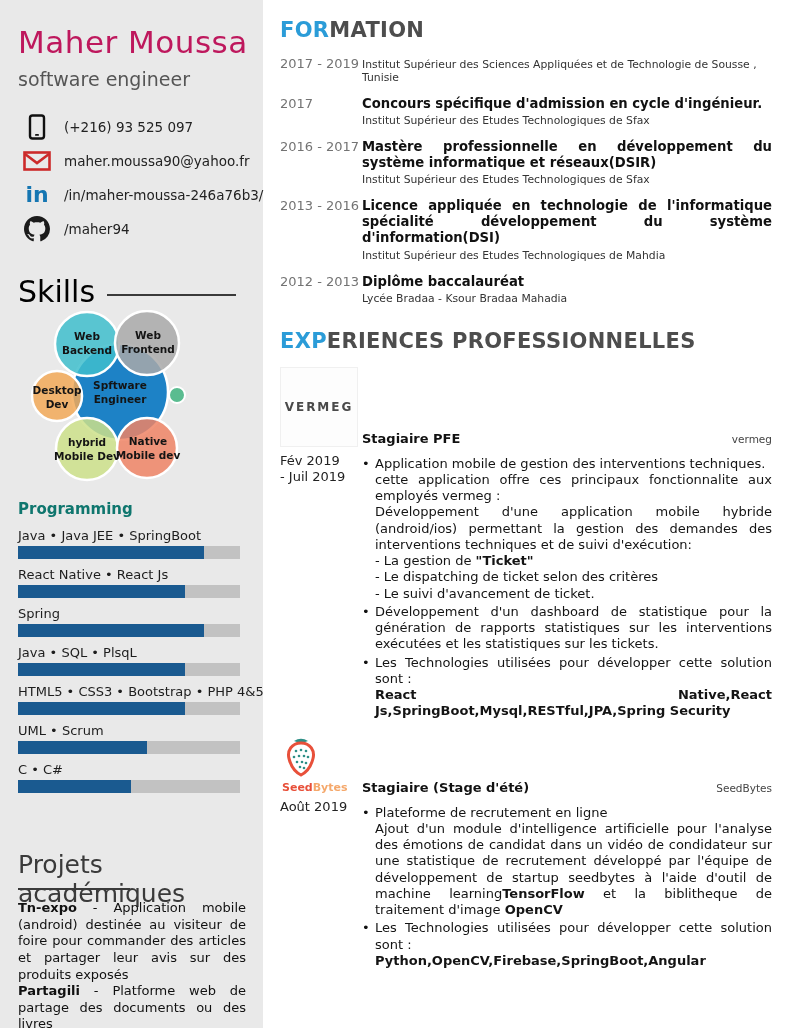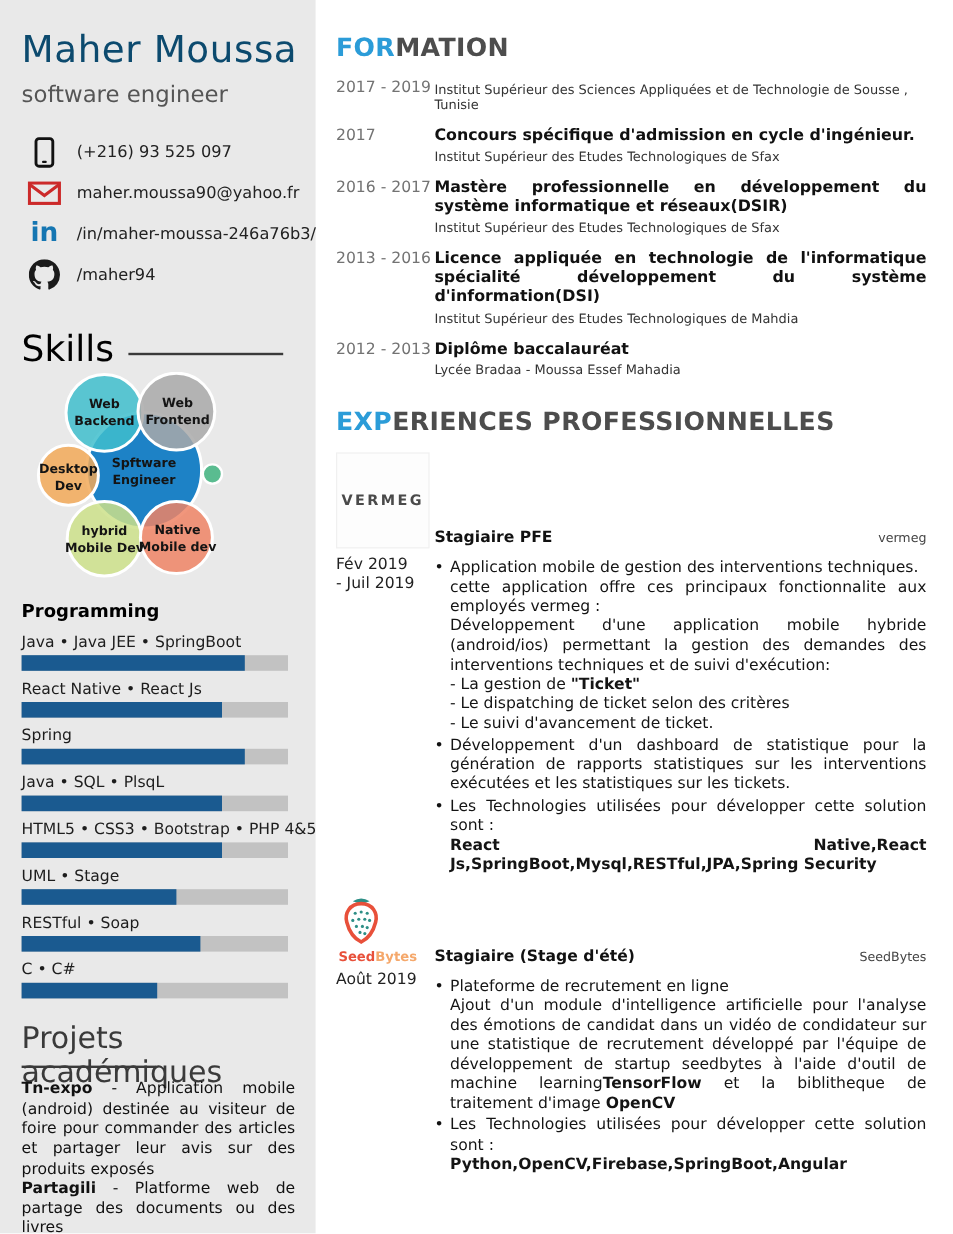--- a/index.html
+++ b/index.html
@@ -4,51 +4,51 @@
 <style>
   html,body{margin:0;padding:0;}
   body{
     width:794px;height:1028px;position:relative;overflow:hidden;
     background:#ffffff;
     font-family:"DejaVu Sans","Liberation Sans",sans-serif;
     color:#1a1a1a;
   }
   
   .sidebar{position:absolute;left:0;top:0;width:263px;height:1028px;background:#e9e9e9;}
-  .name{position:absolute;left:18px;top:24px;font-size:31px;font-weight:400;color:#0c4a6e;letter-spacing:.5px;}
+  .name{position:absolute;left:18px;top:24px;font-size:31px;font-weight:400;color:#be185d;letter-spacing:.5px;}
   .subtitle{position:absolute;left:18px;top:68px;font-size:19px;color:#555;}
   .contact{position:absolute;left:20px;top:110px;width:230px;}
   .c-row{display:flex;align-items:center;height:34px;}
   .c-icon{width:34px;display:flex;justify-content:center;align-items:center;flex:0 0 34px;}
   .c-text{font-size:13.5px;color:#222;margin-left:10px;white-space:nowrap;}
   .li-glyph{font-weight:700;font-size:22px;color:#1576b2;line-height:1;}
   
   .skills-head{position:absolute;left:18px;top:274px;width:218px;display:flex;align-items:center;}
   .skills-title{font-size:30px;color:#000000;}
   .skills-line{flex:1;height:2px;background:#3a3a3a;margin-left:12px;margin-top:6px;}
   .bubbles{position:absolute;left:0;top:310px;}
   .bubbles text{font-weight:700;font-size:10.5px;fill:#141414;text-anchor:middle;}
   
-  .prog-head{position:absolute;left:18px;top:500px;font-size:15px;font-weight:700;color:#000000;}
+  .prog-head{position:absolute;left:18px;top:500px;font-size:15px;font-weight:700;color:#0f766e;}
   .bars{position:absolute;left:18px;top:527px;width:222px;}
   .bar-group{margin-bottom:7px;}
   .bar-label{font-size:13px;color:#1d1d1d;line-height:17px;white-space:nowrap;}
   .bar-track{margin-top:2px;width:100%;height:13px;background:#c2c2c2;}
   .bar-fill{height:100%;background:#1a5a90;}
   
   .proj-head{position:absolute;left:18px;top:850px;font-size:25px;color:#3a3a3a;}
   .proj-underline{position:absolute;left:18px;top:888px;width:112px;height:2px;background:#3a3a3a;}
   .proj-text{position:absolute;left:18px;top:900px;width:228px;font-size:13px;line-height:1.28;color:#111;text-align:justify;}
   .proj-text > div{margin:0;}
   
   .main{position:absolute;left:280px;top:0;width:492px;}
   .sec-head{font-size:21px;font-weight:700;letter-spacing:.3px;margin:0 0 14px 0;}
   .sec-accent{color:#2b9cd8;}
   .sec-rest{color:#4d4d4d;}
-  .main{padding-top:28px;}
+  .main{padding-top:18px;}
   .f-entry{display:flex;margin-bottom:12px;}
   .f-date{flex:0 0 82px;font-size:13px;color:#737373;white-space:nowrap;}
   .f-body{flex:1;}
   .f-title{font-size:13.2px;font-weight:700;color:#111;line-height:1.22;text-align:justify;}
   .f-inst{font-size:10.8px;color:#333;margin-top:2px;}
   .exp-head{margin-top:24px;}
   .job{display:flex;margin-top:12px;}
   .job-left{flex:0 0 82px;}
   .job-right{flex:1;}
   .vermeg-box{width:76px;height:78px;background:#fdfdfd;border:1px solid #f0f0f0;display:flex;align-items:center;justify-content:center;}
@@ -164,29 +164,23 @@
           <div class="bar-fill" style="width: 75%;"></div>
         </div>
     </div>
     <div class="bar-group">
       <div class="bar-label">HTML5  • CSS3  •  Bootstrap  •  PHP 4&amp;5</div>
       <div class="bar-track">
           <div class="bar-fill" style="width: 75%;"></div>
         </div>
     </div>
     <div class="bar-group">
-      <div class="bar-label">UML  •  Stage</div>
+      <div class="bar-label">UML  •  Scrum</div>
       <div class="bar-track">
           <div class="bar-fill" style="width: 58%;"></div>
-        </div>
-    </div>
-    <div class="bar-group">
-      <div class="bar-label">RESTful  •  Soap</div>
-      <div class="bar-track">
-          <div class="bar-fill" style="width: 67%;"></div>
         </div>
     </div>
     <div class="bar-group">
       <div class="bar-label">C  •  C#</div>
       <div class="bar-track">
           <div class="bar-fill" style="width: 51%;"></div>
         </div>
     </div>
   </div>
 
@@ -229,21 +223,21 @@
       <div class="f-date">2013 - 2016</div>
       <div class="f-body">
           <div class="f-title">Licence appliquée en technologie de l'informatique spécialité développement du système d'information(DSI)</div>
           <div class="f-inst">Institut Supérieur des Etudes Technologiques de Mahdia</div>
         </div>
     </div>
     <div class="f-entry">
       <div class="f-date">2012 - 2013</div>
       <div class="f-body">
           <div class="f-title">Diplôme baccalauréat</div>
-          <div class="f-inst">Lycée Bradaa - Moussa Essef Mahadia</div>
+          <div class="f-inst">Lycée Bradaa - Ksour Bradaa Mahadia</div>
         </div>
     </div>
   </div>
 
   <div class="sec-head exp-head">
     <span class="sec-accent">EXP</span><span class="sec-rest">ERIENCES PROFESSIONNELLES</span>
   </div>
 
   <div class="job">
     <div class="job-left">

